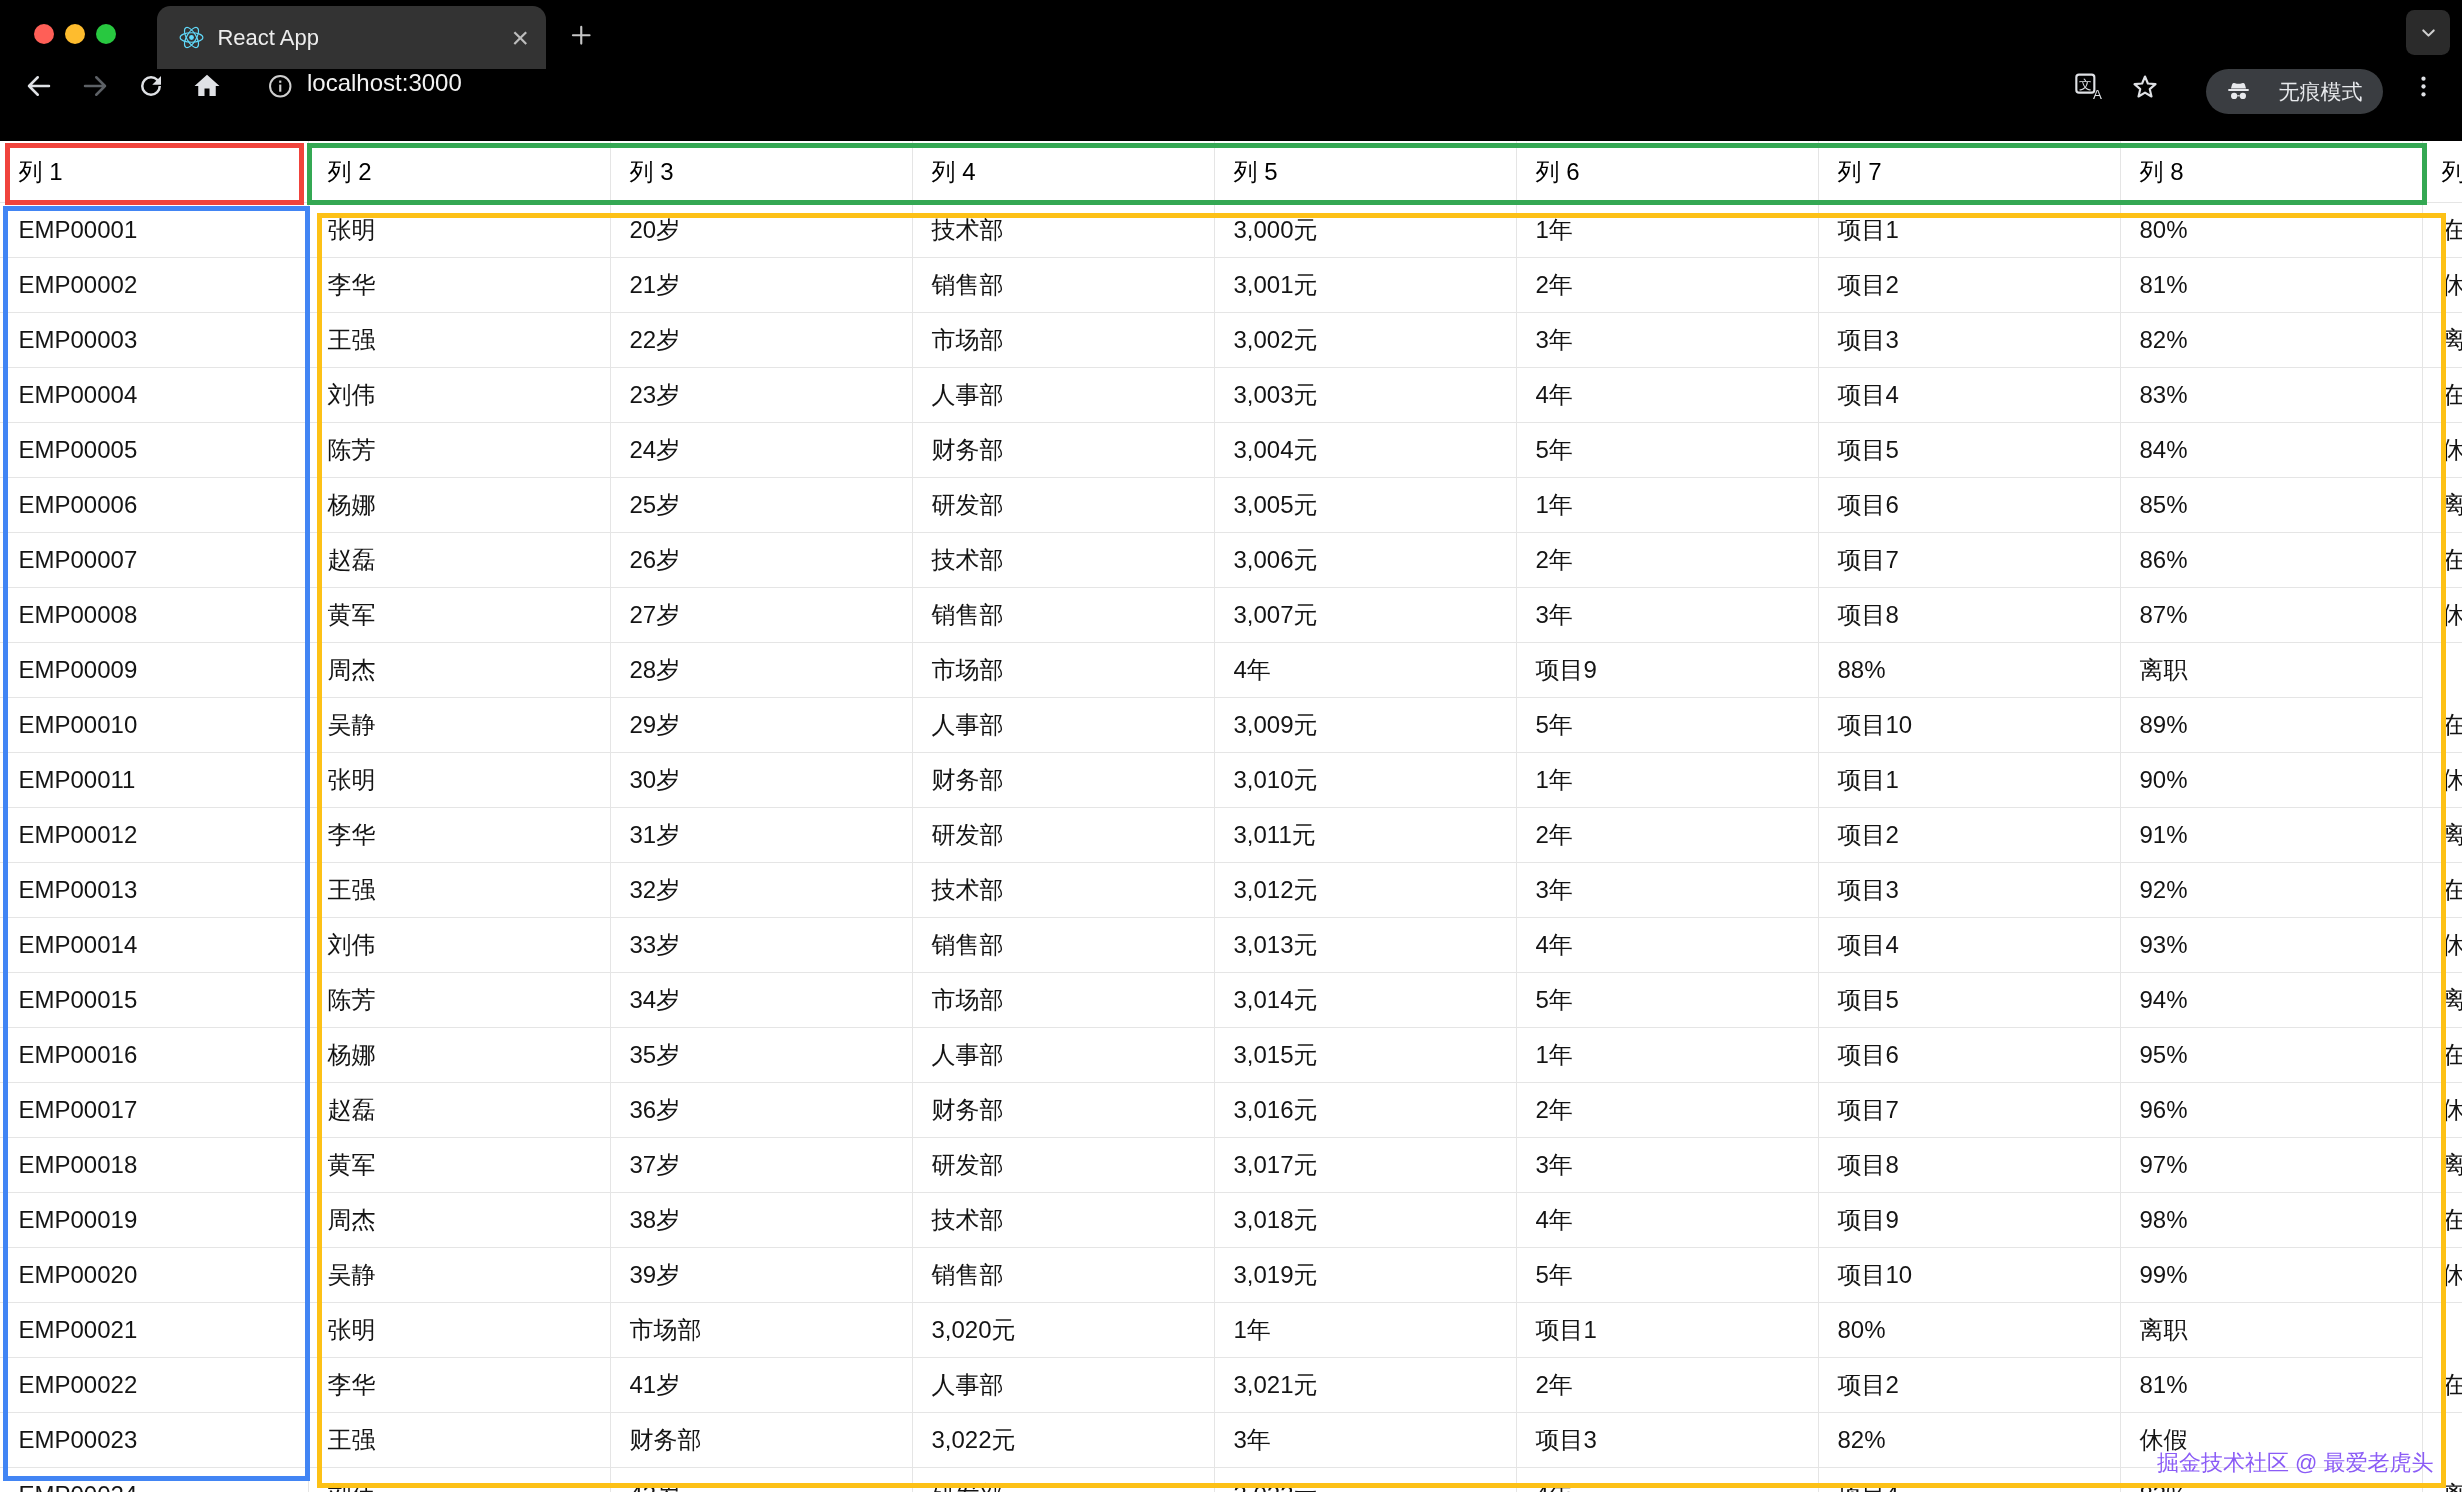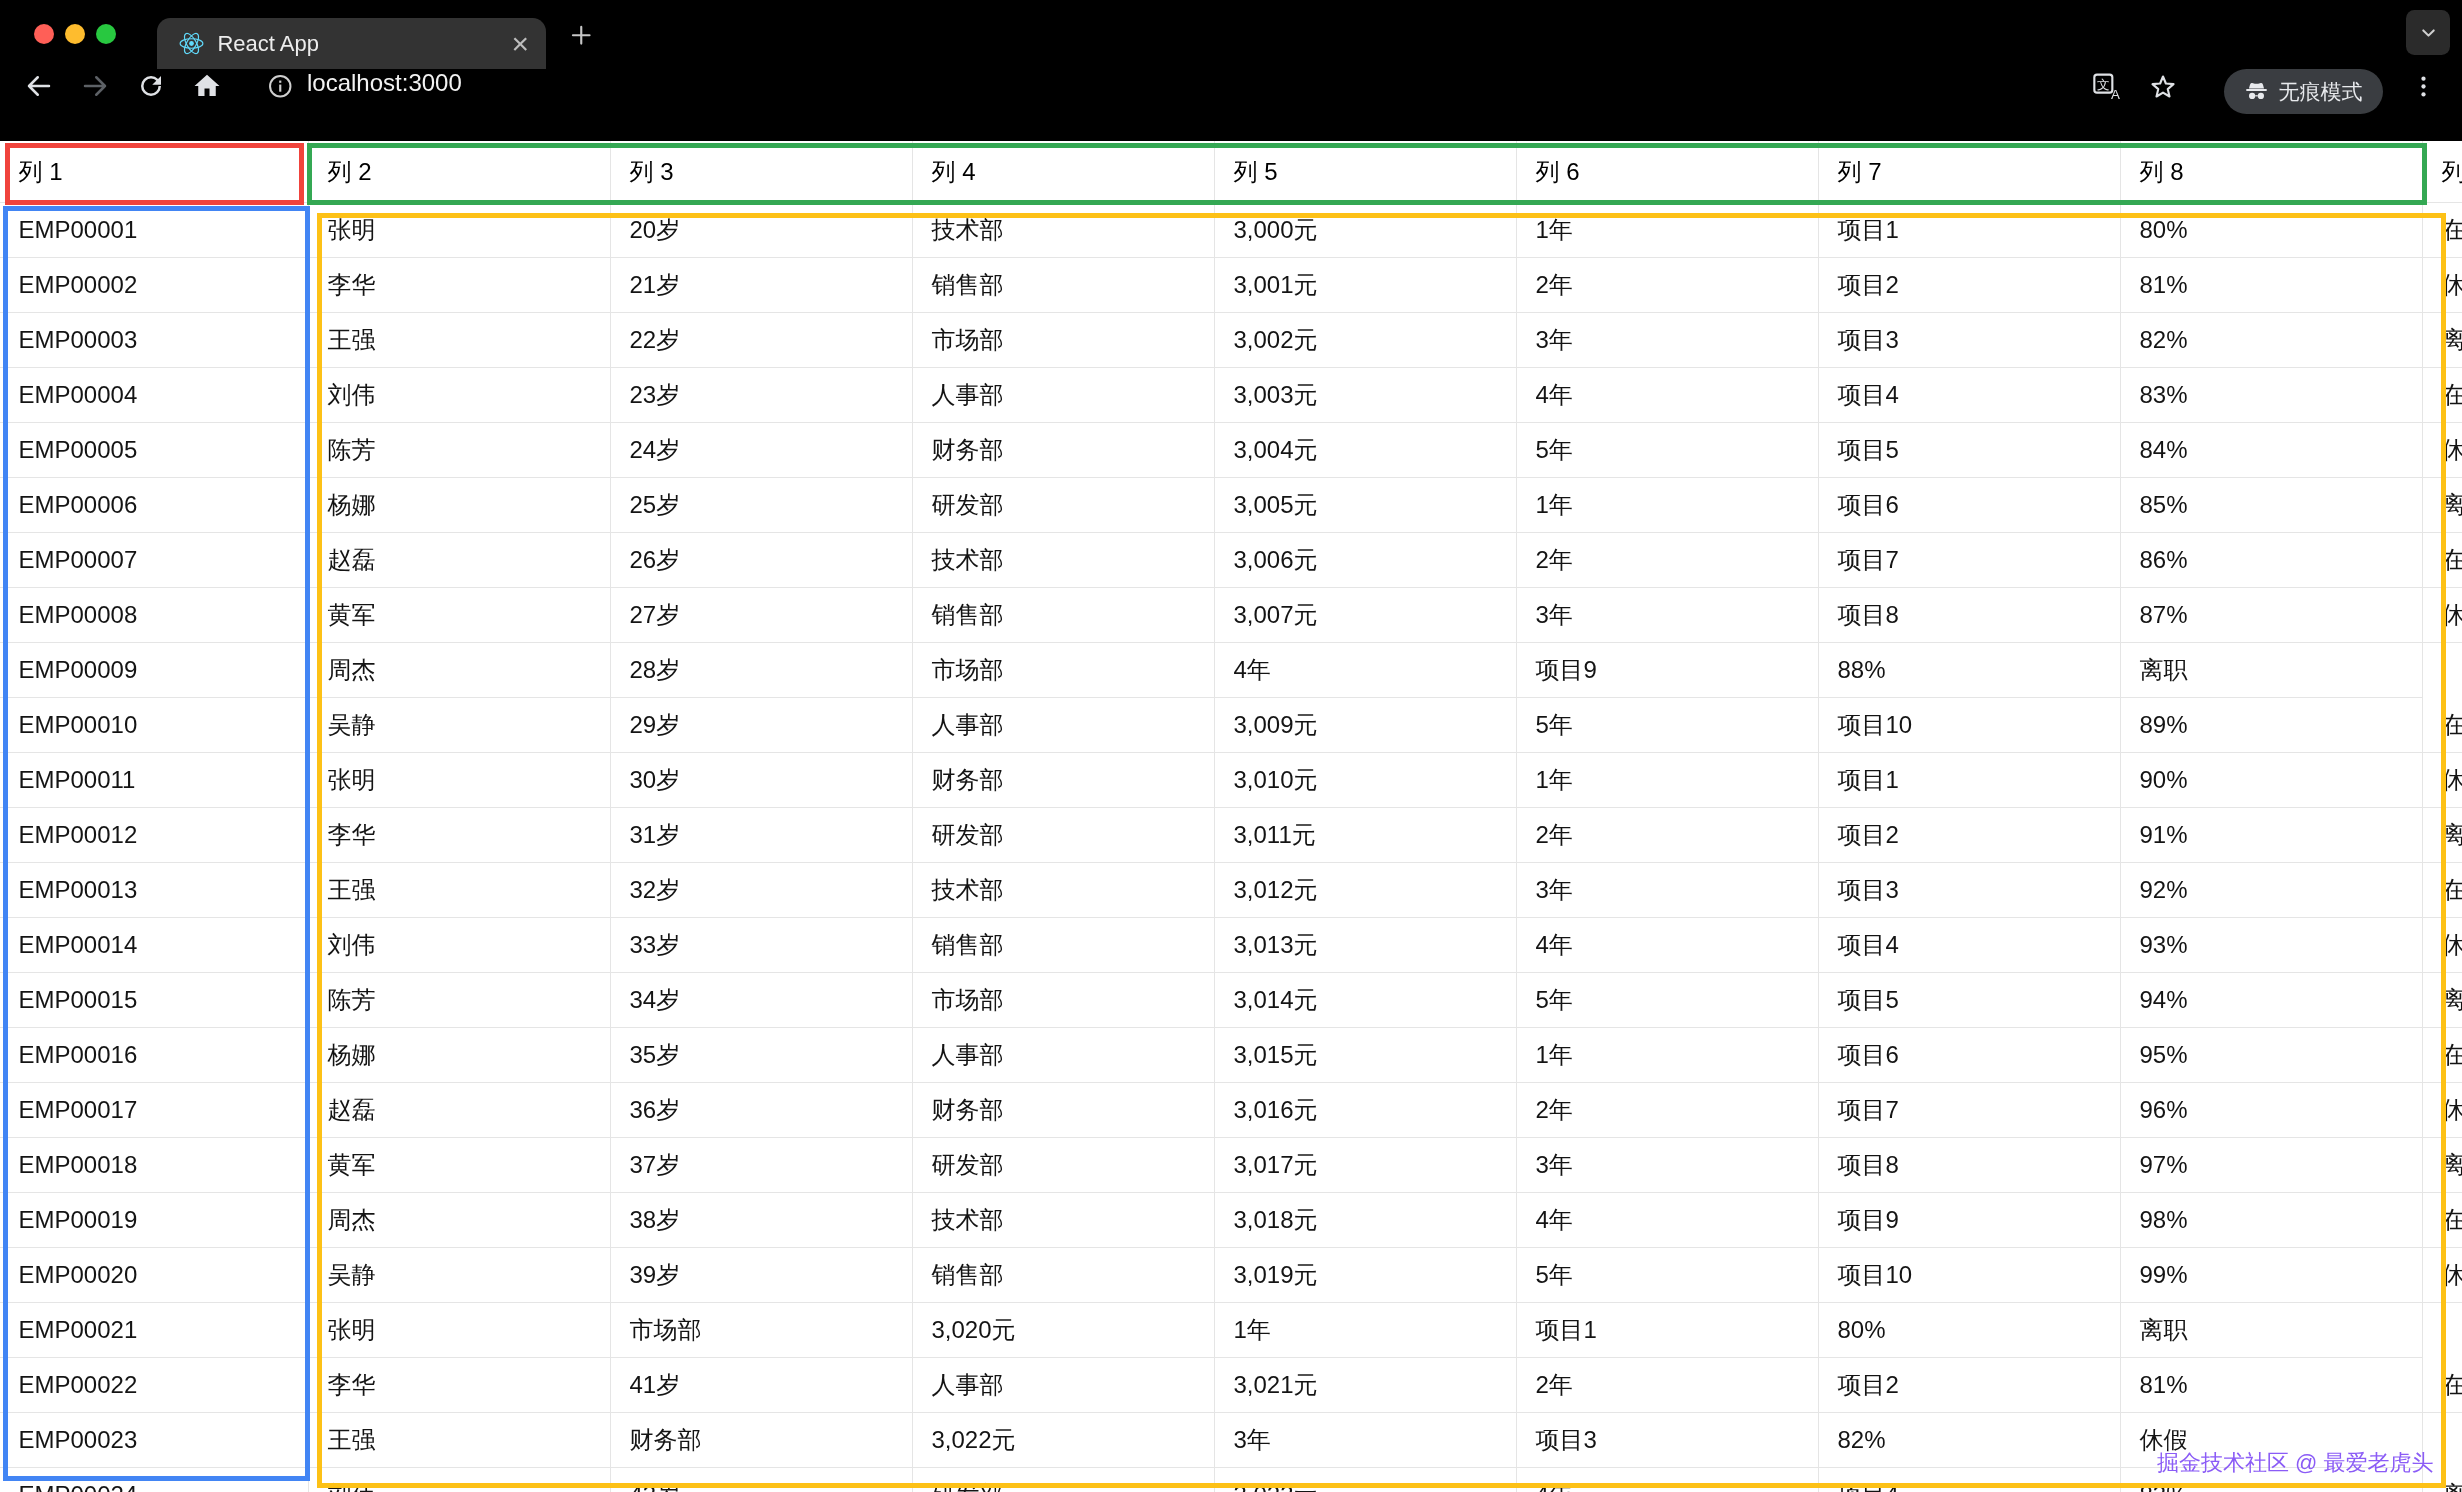--- a/index.html
+++ b/index.html
@@ -6,34 +6,34 @@
   html,body{width:2462px;height:1493px;overflow:hidden;background:#fff;
     font-family:"Liberation Sans","DejaVu Sans",sans-serif;position:relative}
 
   
   .tabstrip{position:relative;height:69px;background:#000}
   .lights{position:absolute;left:34px;top:24px;display:flex;gap:11px}
   .light{width:20px;height:20px;border-radius:50%}
   .light.red{background:var(--traffic-red,#ff5f57)}
   .light.yellow{background:var(--traffic-yellow,#febc2e)}
   .light.green{background:var(--traffic-green,#28c840)}
-  .tab{position:absolute;left:157px;bottom:0;width:389px;height:51px;background:#333;
+  .tab{position:absolute;left:157px;bottom:0;width:389px;height:63px;background:#333;
     border-radius:13.4px 13.4px 0 0;display:flex;align-items:center;padding:0 17px 0 22px;gap:13.4px}
   .tab-title{flex:1;color:#ededed;font-size:22px;white-space:nowrap;overflow:hidden}
   .tab-close{color:#bdbdbd;font-size:30px;line-height:50px}
   .newtab{position:absolute;left:564px;top:18.5px;width:34px;height:34px;
     display:flex;align-items:center;justify-content:center}
   .tabsearch{position:absolute;right:11.7px;top:10px;width:44px;height:45px;background:#2b2b2b;
     border-radius:8.4px;display:flex;align-items:center;justify-content:center}
 
   .toolbar{height:72px;background:#000;display:flex;align-items:flex-start;padding:0 22px}
   .ticon{width:34px;height:34px;display:flex;align-items:center;justify-content:center;
     margin-right:22px;flex:0 0 auto}
   .url{color:#f2f2f2;font-size:24px;margin-left:10px;flex:1;white-space:nowrap;overflow:hidden}
-  .pill{display:flex;align-items:center;gap:10px;background:#3a3d41;border-radius:23.5px;height:45px;
+  .pill{display:flex;align-items:center;gap:28px;background:#3a3d41;border-radius:23.5px;height:45px;
     padding:0 20px;margin:0 23.5px 0 22px;color:#e8eaed;font-size:21px;white-space:nowrap;flex:0 0 auto}
 
   
   .page{position:absolute;top:141px;left:0;width:2462px;height:1360px;overflow:hidden;background:#fff}
   .trow{display:flex;width:2724px;height:55px;background:#fff}
   .trow.head{height:62px}
   .tcell{flex:0 0 302px;width:302px;border-right:1.7px solid #e5e5e5;border-bottom:1.7px solid #e5e5e5;
     display:flex;align-items:center;padding-left:18.5px;font-size:24px;color:#141414;
     white-space:nowrap;overflow:hidden}
   .trow > .tcell:first-child{flex-basis:309px;width:309px}

